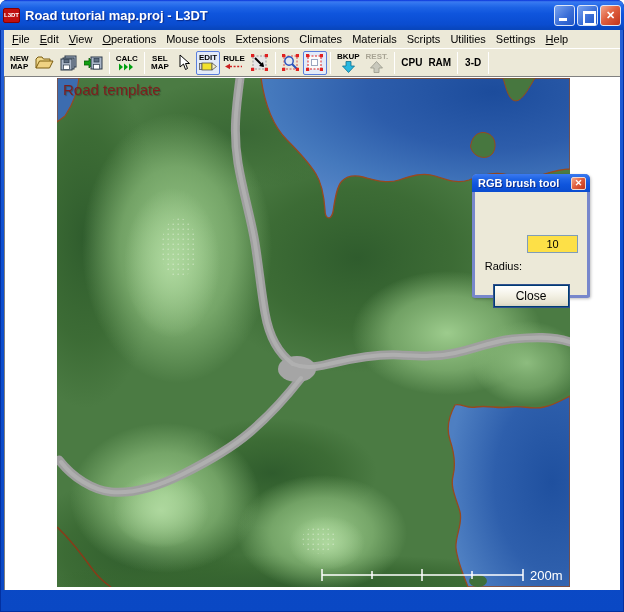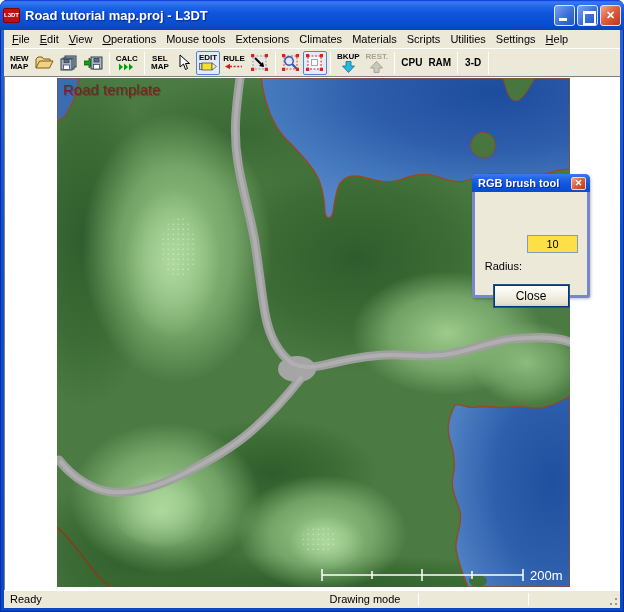--- a/index.html
+++ b/index.html
@@ -359,22 +359,15 @@
       </div>
       <div class="dlg-body">
         <div class="dlg-row">
           <span class="dlg-label">Radius:</span>
           <input class="xp-input" value="10" style="">
         </div>
         <button class="close-btn">Close</button>
       </div>
     </div>
 
-    <div class="statusbar">
-      <span class="sb-left">Ready</span>
-      <span class="sb-mode">Drawing mode</span>
-      <span class="sb-groove" style="left:414px"></span>
-      <span class="sb-groove" style="left:524px"></span>
-      <span class="sb-grip"></span>
-    </div>
 
   </div>
 </div>
 
 </body></html>

